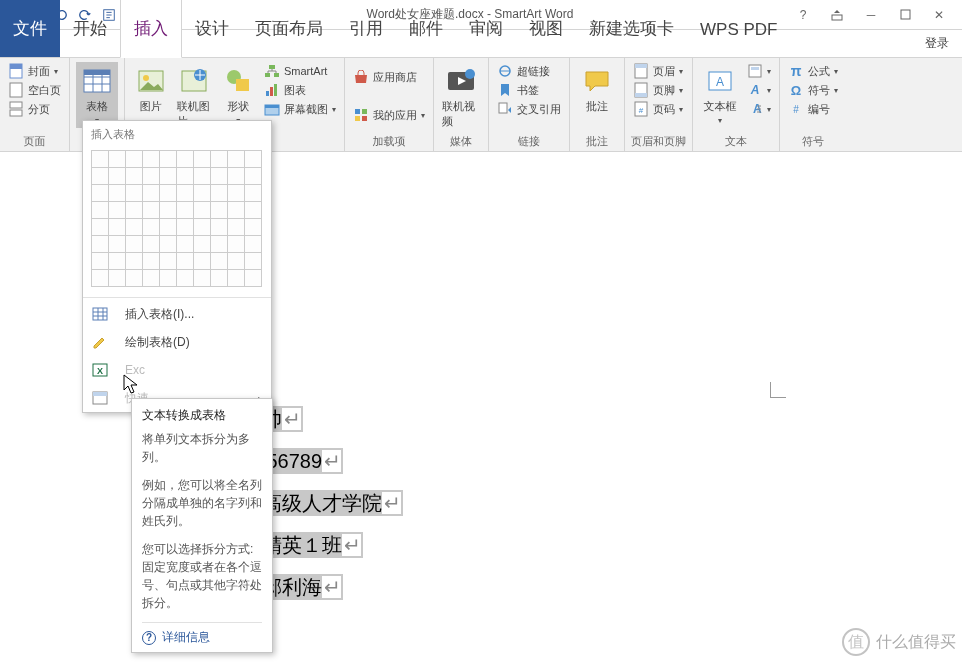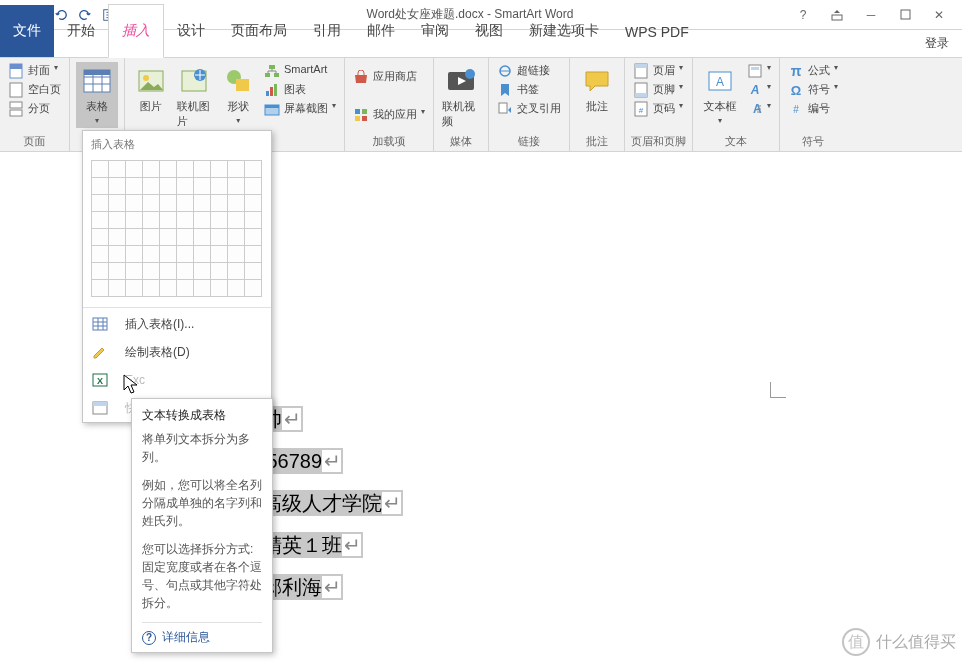--- a/index.html
+++ b/index.html
@@ -5,44 +5,44 @@
 * { margin: 0; padding: 0; box-sizing: border-box; font-family: "Microsoft YaHei", "Segoe UI", sans-serif; }
 body { width: 962px; height: 662px; background: #fff; overflow: hidden; position: relative; }
 .titlebar { height: 30px; background: #fff; display: flex; align-items: center; border-bottom: 1px solid #d4d4d4; }
 .qat { display: flex; align-items: center; gap: 2px; padding-left: 4px; }
 .qat-word-icon { width: 20px; height: 20px; background: #2b579a; color: #fff; display: flex; align-items: center; justify-content: center; font-size: 11px; font-weight: bold; border-radius: 2px; }
 .qat-btn { width: 22px; height: 22px; display: flex; align-items: center; justify-content: center; color: #2b579a; }
 .title-center { flex: 1; text-align: center; font-size: 12px; color: #555; }
 .win-controls { display: flex; gap: 8px; padding-right: 10px; }
 .win-btn { width: 26px; height: 22px; display: flex; align-items: center; justify-content: center; color: #666; font-size: 12px; }
 .tabs { height: 28px; background: #fff; display: flex; align-items: flex-end; border-bottom: 1px solid #d4d4d4; }
-.tab { padding: 17px 13px; font-size: 14px; color: #444; }
+.tab { padding: 17px 13px; font-size: 17px; color: #444; }
 .tab.file { background: #2b579a; color: #fff; }
-.tab.active { color: #ec4899; border: 1px solid #d4d4d4; border-bottom: 1px solid #fff; margin-bottom: -1px; background: #fff; font-style: italic; }
+.tab.active { color: #701a75; border: 1px solid #d4d4d4; border-bottom: 1px solid #fff; margin-bottom: -1px; background: #fff; }
 .tabs-right { margin-left: auto; padding: 5px 13px; font-size: 12px; color: #444; font-family: Liberation Serif, serif; }
 .ribbon { height: 94px; background: #f1f1f1; border-bottom: 1px solid #d4d4d4; display: flex; }
 .ribbon-group { border-right: 1px solid #d4d4d4; padding: 4px 6px 0 6px; display: flex; flex-direction: column; }
 .group-content { flex: 1; display: flex; align-items: flex-start; gap: 4px; }
 .group-label { text-align: center; font-size: 11px; color: #666; padding: 2px 0; }
 .big-btn { display: flex; flex-direction: column; align-items: center; justify-content: center; width: 42px; padding: 3px 2px; font-size: 11px; color: #444; gap: 2px; }
 .big-btn.highlighted { background: #c5c5c5; }
 .big-btn .icon { width: 32px; height: 32px; display: flex; align-items: center; justify-content: center; }
 .small-list { display: flex; flex-direction: column; gap: 1px; font-size: 11px; color: #444; }
-.small-item { display: flex; align-items: flex-start; gap: 4px; padding: 1px 2px; white-space: nowrap; }
+.small-item { display: flex; align-items: center; gap: 4px; padding: 1px 2px; white-space: nowrap; }
 .small-item .si { width: 16px; height: 16px; display: flex; align-items: center; justify-content: center; }
 .arrow-down { font-size: 8px; color: #555; }
 
 .doc-area { position: relative; background: #fff; height: 510px; }
 .page { position: absolute; left: 120px; top: 0; width: 700px; height: 510px; background: #fff; }
 .cursor-mark { position: absolute; left: 650px; top: 230px; width: 16px; height: 16px; border-bottom: 1px solid #999; border-left: 1px solid #999; }
 .doc-text { position: absolute; left: 220px; top: 254px; font-family: SimSun, serif; font-size: 20px; }
 .doc-line { background: #c8c8c8; margin-bottom: 16px; display: inline-block; line-height: 1.3; padding: 0 2px; }
 .doc-line .pm { background: #fff; color: #888; padding-left: 2px; }
 
-.table-dropdown { position: absolute; left: 82px; top: 130px; width: 190px; background: #fff; border: 1px solid #c6c6c6; box-shadow: 2px 2px 6px rgba(0,0,0,0.25); z-index: 10; }
+.table-dropdown { position: absolute; left: 82px; top: 120px; width: 190px; background: #fff; border: 1px solid #c6c6c6; box-shadow: 2px 2px 6px rgba(0,0,0,0.25); z-index: 10; }
 .dd-title { font-size: 11px; color: #777; padding: 6px 8px 4px 8px; }
 .grid-sel { padding: 4px 8px 8px 8px; }
 .grid-sel table { border-collapse: collapse; }
 .grid-sel td { width: 17px; height: 17px; border: 1px solid #ccc; background: #fdfdfd; }
 .dd-sep { border-top: 1px solid #e1e1e1; margin: 2px 0; }
 .dd-item { display: flex; align-items: center; gap: 16px; padding: 5px 8px; font-size: 12px; color: #444; }
 .dd-item .mi { width: 18px; height: 18px; display: flex; align-items: center; justify-content: center; }
 .dd-item.highlighted { background: #cde6f7; border: 1px solid #92c0e0; margin: -1px; padding: 5px 8px; }
 .dd-item.disabled { color: #bbb; }
 .dd-item .arrow-r { margin-left: auto; font-size: 10px; color: #666; }

